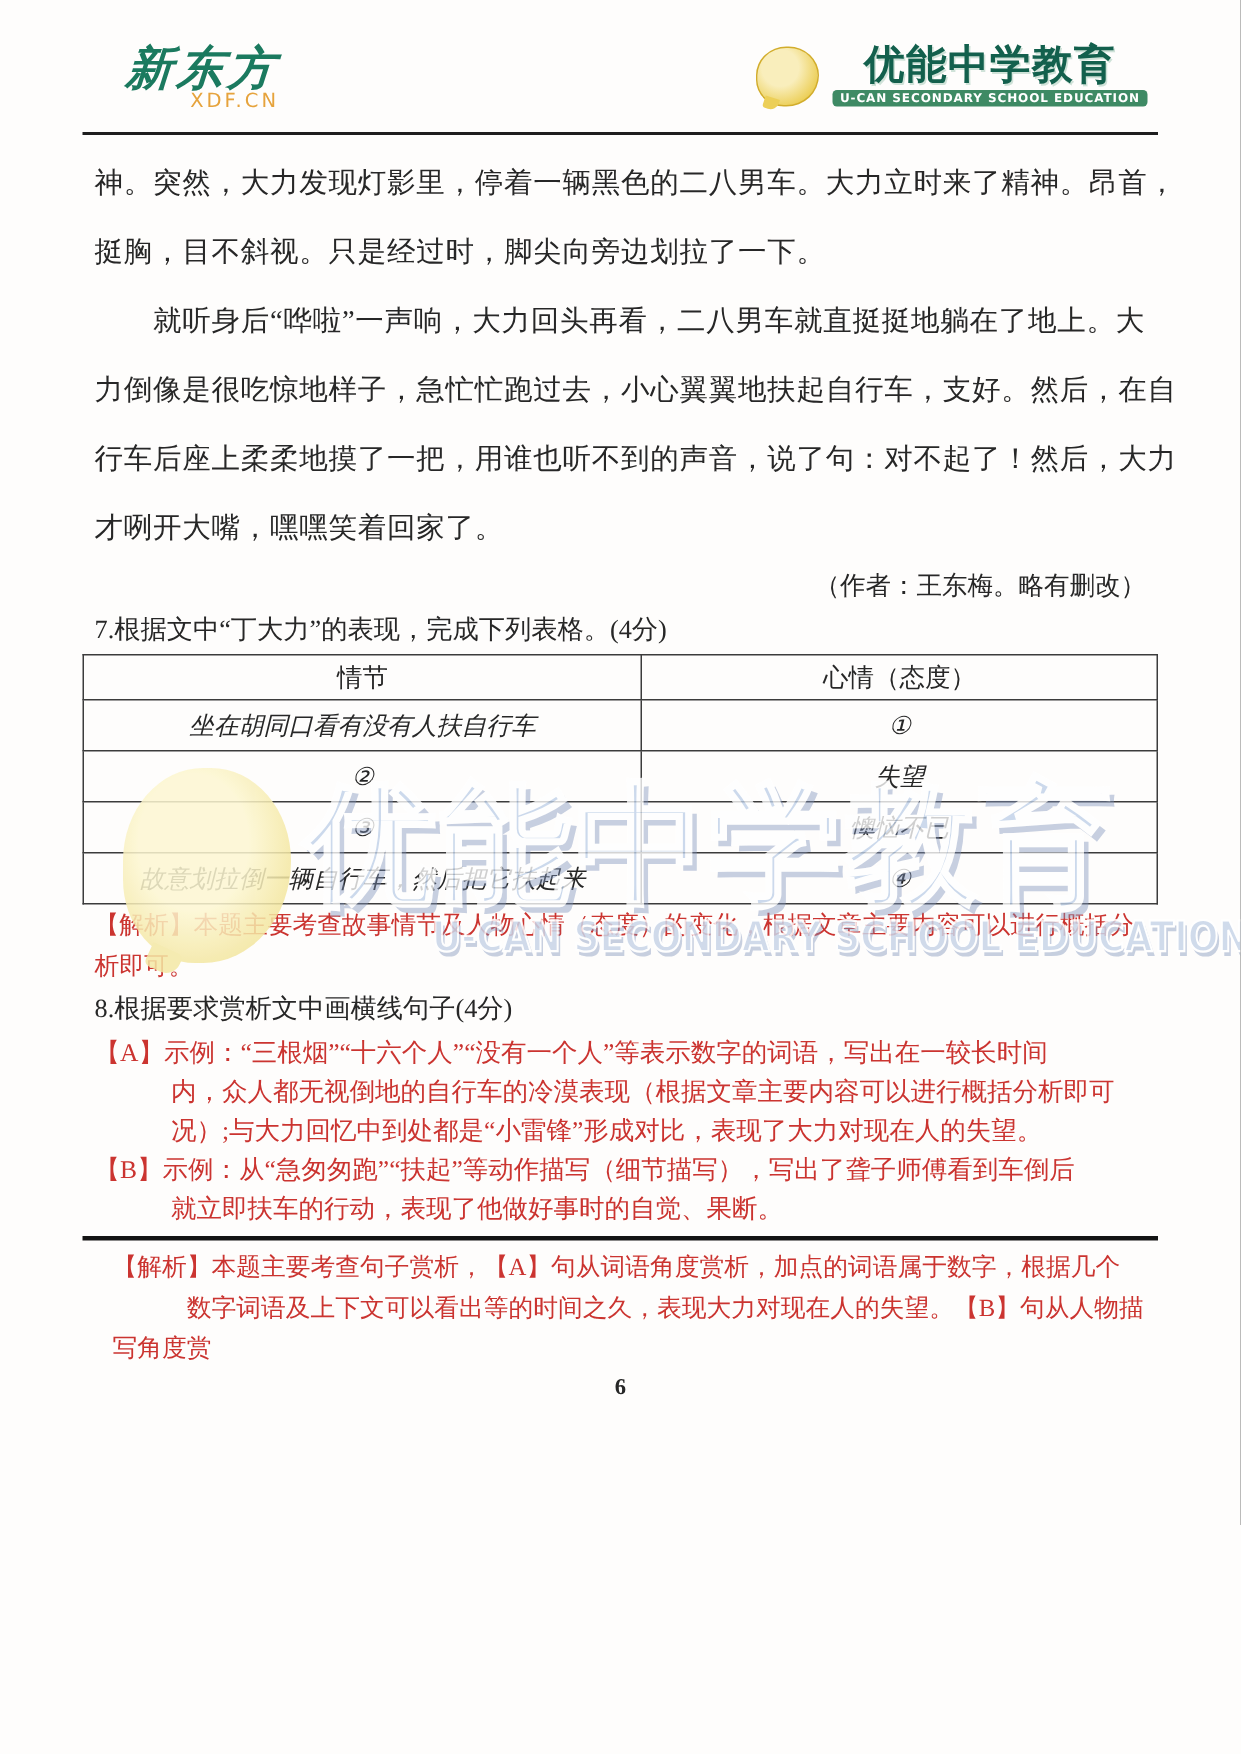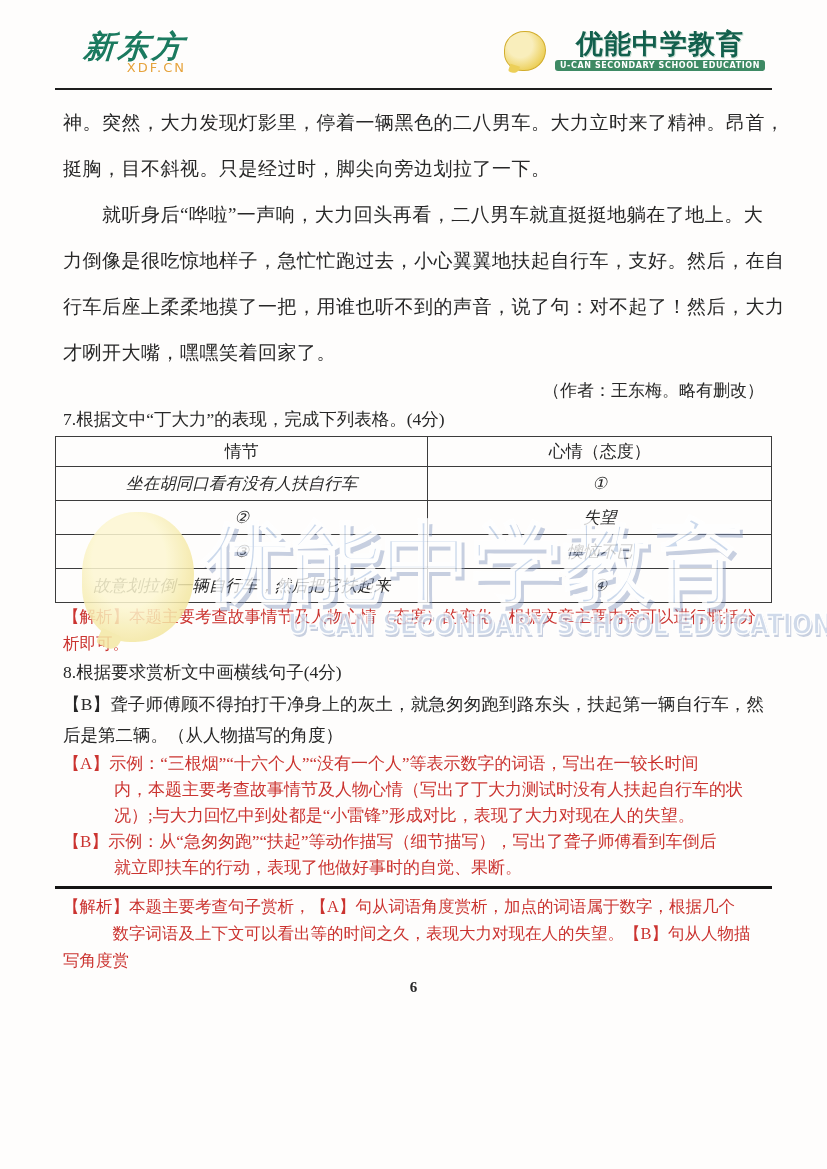--- a/index.html
+++ b/index.html
@@ -52,21 +52,21 @@
 
   
   .q8-sentence { margin:0 63px; font-size:17.5px; line-height:31px; text-align:justify; }
   .em-dot { text-emphasis:filled dot; text-emphasis-position:under right;
             -webkit-text-emphasis:filled dot; -webkit-text-emphasis-position:under; }
   .q8-answer-label { margin:15px 63px 0; font-size:17px; line-height:27px; }
   .q8-answer { margin:0 63px; font-size:17px; }
   .q8-answer .line { line-height:26px; white-space:pre-wrap; }
   .hr-black { margin:5px 55px 0; border-top:3px solid #141414; }
   .q8-analysis { margin:4px 63px 0; font-size:16.5px; }
-  .q8-analysis .line { line-height:27px; white-space:pre-wrap; }
+  .q8-analysis .line { line-height:27px; white-space:pre-wrap;margin-left:12px; }
 
   
   .page-num { text-align:center; font-weight:bold; font-size:15px; margin-top:4px; line-height:18px; }
 
   
   .watermark { position:absolute; inset:0; pointer-events:none; z-index:5; }
   .wm-ball { position:absolute; left:82px; top:512px; width:112px; height:130px;
              border-radius:50% 50% 55% 45%; opacity:.85;
              background:radial-gradient(ellipse at 42% 38%, #fdf7d2 40%, #f4e8a4 70%, #eeda83); }
   .wm-ball::after { content:""; position:absolute; left:16px; bottom:-6px; width:22px; height:16px;
@@ -137,25 +137,24 @@
     <tr>
       <td>故意划拉倒一辆自行车，然后把它扶起来</td>
       <td>④</td>
     </tr>
   </tbody>
     </table>
 
   <div class="q7-analysis red">【解析】本题主要考查故事情节及人物心情（态度）的变化，根据文章主要内容可以进行概括分析即可。</div>
 
   <div class="q-title">8.根据要求赏析文中画横线句子(4分)</div>
-  <div class="q8-sentence">【B】聋子师傅顾不得拍打干净身上的灰土，就急匆匆跑到路东头，扶起第一辆自行车，然后是第二辆。（从人物描写的角度）</div>
 
   <div class="q8-answer red">
     <div class="line">【A】示例：“三根烟”“十六个人”“没有一个人”等表示数字的词语，写出在一较长时间</div>
-    <div class="line">　　　内，本题主要考查故事情节及人物心情（写出了丁大力测试时没有人扶起自行车的状</div>
+    <div class="line">　　　内，众人都无视倒地的自行车的冷漠表现（根据文章主要内容可以进行概括分析即可</div>
     <div class="line">　　　况）;与大力回忆中到处都是“小雷锋”形成对比，表现了大力对现在人的失望。</div>
     <div class="line">【B】示例：从“急匆匆跑”“扶起”等动作描写（细节描写），写出了聋子师傅看到车倒后</div>
     <div class="line">　　　就立即扶车的行动，表现了他做好事时的自觉、果断。</div>
   </div>
 
   <div class="hr-black"></div>
   <div class="q8-analysis red">
     <div class="line">【解析】本题主要考查句子赏析，【A】句从词语角度赏析，加点的词语属于数字，根据几个</div>
     <div class="line">　　　数字词语及上下文可以看出等的时间之久，表现大力对现在人的失望。【B】句从人物描写角度赏</div>
   </div>

